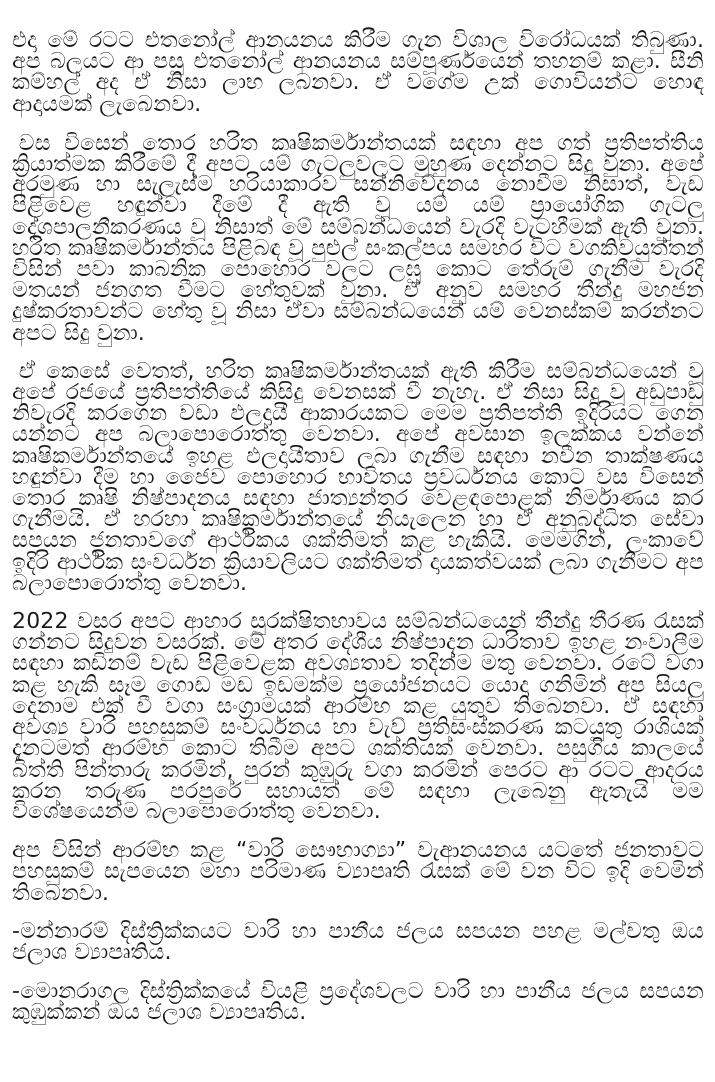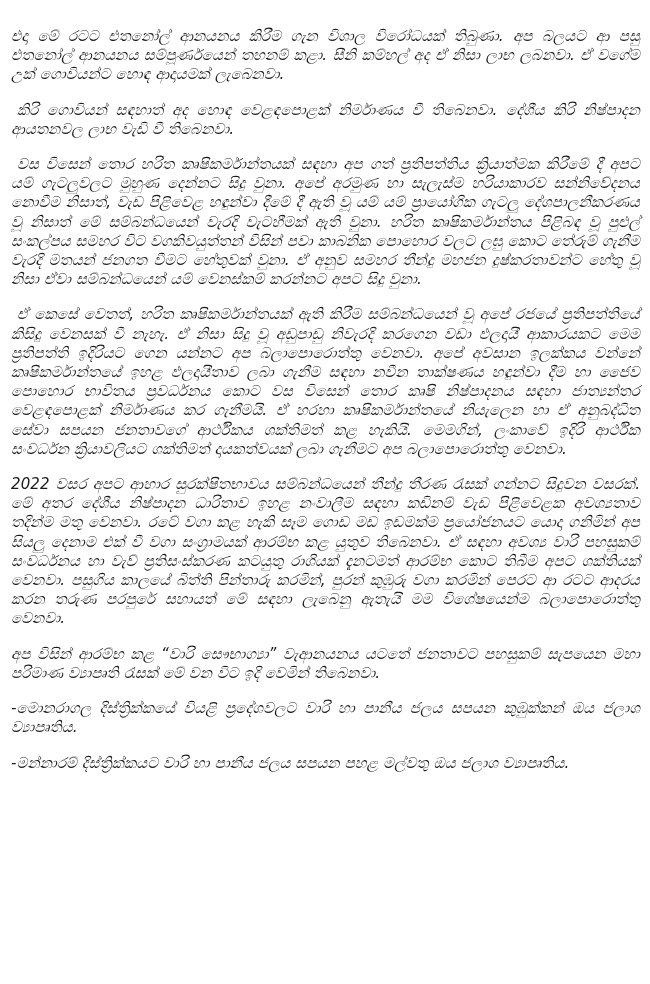--- a/index.html
+++ b/index.html
@@ -16,51 +16,49 @@
   }
   .page {
     box-sizing: border-box;
     width: 650px;
     height: 984px;
     padding: 27px 10px 0 11px;
     background: #ffffff;
   }
   .para {
     margin: 0 0 16px 0;
-    font-size: 15px;
+    font-size: 20px;
     line-height: 19.2px;
     text-align: justify;
     text-justify: inter-word;
     letter-spacing: 0.1px;
-    font-style: italic;
   }
   .para.indent {
     text-indent: 6px;
   }
   .para.bullet {
     text-indent: 0;
   }
   .para:last-child {
     margin-bottom: 0;
   }
 </style>
 </head>
 <body>
 
 <main class="page">
   <p class="para">එදා මේ රටට එතනෝල් ආනයනය කිරීම ගැන විශාල විරෝධයක් තිබුණා. අප බලයට ආ පසු එතනෝල් ආනයනය සම්පූර්ණයෙන් තහනම් කළා. සීනි කම්හල් අද ඒ නිසා ලාභ ලබනවා. ඒ වගේම උක් ගොවියන්ට හොඳ ආදායමක් ලැබෙනවා.</p>
 
-  <p class="para indent">කිරි ගොවියන් සඳහාත් අද හොඳ වෙළඳපොළක් නිර්මාණය වී තිබෙනවා. දේශීය කිරි නිෂ්පාදන ආයතනවල ලාභ වැඩි වී තිබෙනවා.</p>
 
   <p class="para indent">වස විසෙන් තොර හරිත කෘෂිකර්මාන්තයක් සඳහා අප ගත් ප්‍රතිපත්තිය ක්‍රියාත්මක කිරීමේ දී අපට යම් ගැටලුවලට මුහුණ දෙන්නට සිදු වුනා. අපේ අරමුණ හා සැලැස්ම හරියාකාරව සන්නිවේදනය නොවීම නිසාත්, වැඩ පිළිවෙළ හඳුන්වා දීමේ දී ඇති වූ යම් යම් ප්‍රායෝගික ගැටලු දේශපාලනීකරණය වූ නිසාත් මේ සම්බන්ධයෙන් වැරදි වැටහීමක් ඇති වුනා. හරිත කෘෂිකර්මාන්තය පිළිබඳ වූ පුළුල් සංකල්පය සමහර විට වගකිවයුත්තන් විසින් පවා කාබනික පොහොර වලට ලඝු කොට තේරුම් ගැනීම වැරදි මතයන් ජනගත වීමට හේතුවක් වුනා. ඒ අනුව සමහර තීන්දු මහජන දුෂ්කරතාවන්ට හේතු වූ නිසා ඒවා සම්බන්ධයෙන් යම් වෙනස්කම් කරන්නට අපට සිදු වුනා.</p>
 
   <p class="para indent">ඒ කෙසේ වෙතත්, හරිත කෘෂිකර්මාන්තයක් ඇති කිරීම සම්බන්ධයෙන් වූ අපේ රජයේ ප්‍රතිපත්තියේ කිසිදු වෙනසක් වී නැහැ. ඒ නිසා සිදු වූ අඩුපාඩු නිවැරදි කරගෙන වඩා ඵලදායී ආකාරයකට මෙම ප්‍රතිපත්ති ඉදිරියට ගෙන යන්නට අප බලාපොරොත්තු වෙනවා. අපේ අවසාන ඉලක්කය වන්නේ කෘෂිකර්මාන්තයේ ඉහළ ඵලදායීතාව ලබා ගැනීම සඳහා නවීන තාක්ෂණය හඳුන්වා දීම හා ජෛව පොහොර භාවිතය ප්‍රවර්ධනය කොට වස විසෙන් තොර කෘෂි නිෂ්පාදනය සඳහා ජාත්‍යන්තර වෙළඳපොළක් නිර්මාණය කර ගැනීමයි. ඒ හරහා කෘෂිකර්මාන්තයේ නියැලෙන හා ඒ අනුබද්ධිත සේවා සපයන ජනතාවගේ ආර්ථිකය ශක්තිමත් කළ හැකියි. මෙමගින්, ලංකාවේ ඉදිරි ආර්ථික සංවර්ධන ක්‍රියාවලියට ශක්තිමත් දායකත්වයක් ලබා ගැනීමට අප බලාපොරොත්තු වෙනවා.</p>
 
   <p class="para">2022 වසර අපට ආහාර සුරක්ෂිතභාවය සම්බන්ධයෙන් තීන්දු තීරණ රැසක් ගන්නට සිදුවන වසරක්. මේ අතර දේශීය නිෂ්පාදන ධාරිතාව ඉහළ නංවාලීම සඳහා කඩිනම් වැඩ පිළිවෙළක අවශ්‍යතාව තදින්ම මතු වෙනවා. රටේ වගා කළ හැකි සෑම ගොඩ මඩ ඉඩමක්ම ප්‍රයෝජනයට යොදා ගනිමින් අප සියලු දෙනාම එක් වී වගා සංග්‍රාමයක් ආරම්භ කළ යුතුව තිබෙනවා. ඒ සඳහා අවශ්‍ය වාරි පහසුකම් සංවර්ධනය හා වැව් ප්‍රතිසංස්කරණ කටයුතු රාශියක් දැනටමත් ආරම්භ කොට තිබීම අපට ශක්තියක් වෙනවා. පසුගිය කාලයේ බිත්ති පින්තාරු කරමින්, පුරන් කුඹුරු වගා කරමින් පෙරට ආ රටට ආදරය කරන තරුණ පරපුරේ සහායත් මේ සඳහා ලැබෙනු ඇතැයි මම විශේෂයෙන්ම බලාපොරොත්තු වෙනවා.</p>
 
   <p class="para">අප විසින් ආරම්භ කළ “වාරි සෞභාග්‍යා” වැආනයනය යටතේ ජනතාවට පහසුකම් සැපයෙන මහා පරිමාණ ව්‍යාපෘති රැසක් මේ වන විට ඉදි වෙමින් තිබෙනවා.</p>
 
 
+  <p class="para bullet">-මන්නාරම් දිස්ත්‍රික්කයට වාරි හා පානීය ජලය සපයන පහළ මල්වතු ඔය ජලාශ ව්‍යාපෘතිය.</p>
+
   <p class="para bullet">-මොනරාගල දිස්ත්‍රික්කයේ වියළි ප්‍රදේශවලට වාරි හා පානීය ජලය සපයන කුඹුක්කන් ඔය ජලාශ ව්‍යාපෘතිය.</p>
-
-  <p class="para bullet">-මන්නාරම් දිස්ත්‍රික්කයට වාරි හා පානීය ජලය සපයන පහළ මල්වතු ඔය ජලාශ ව්‍යාපෘතිය.</p>
 
 </main>
 
 </body></html>

